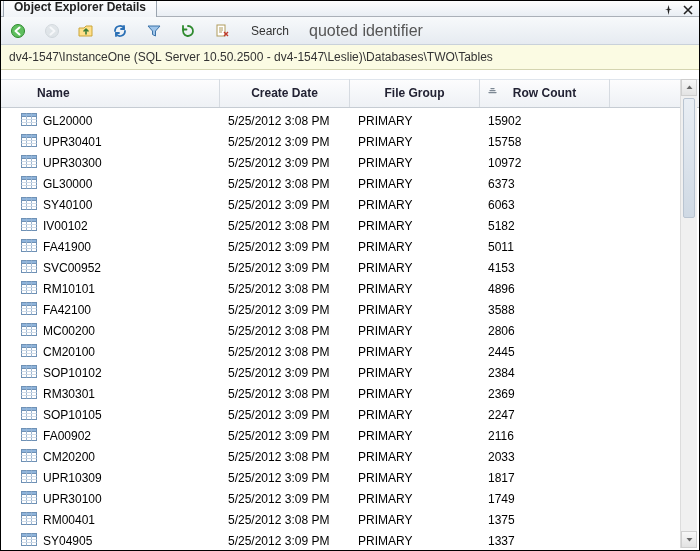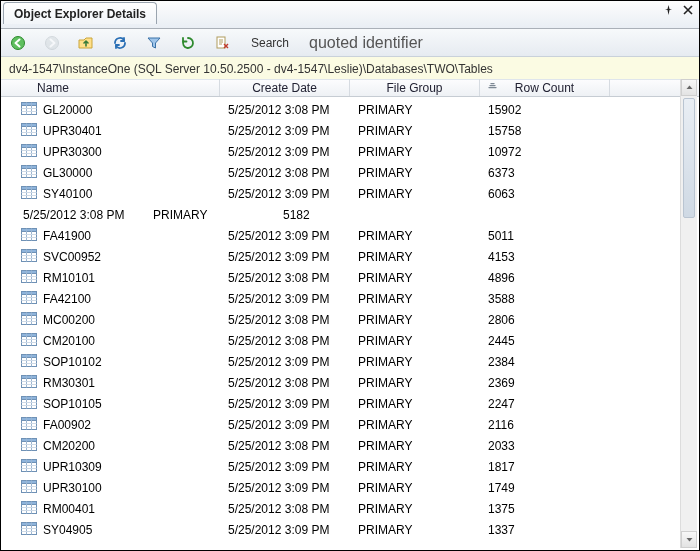--- a/index.html
+++ b/index.html
@@ -9,22 +9,22 @@
     font-size: 12px;
     background: #fff;
     width: 700px;
     height: 551px;
     overflow: hidden;
     border: 1px solid #000;
     position: relative;
   }
   .titlebar {
     display: flex;
-    align-items: flex-start;
-    height: 28px;
+    align-items: flex-end;
+    height: 16px;
     border-bottom: 1px solid #aab0b8;
     background: linear-gradient(#fdfdfd, #e9eef4);
     position: relative;
   }
   .tab {
     height: 22px;
     background: linear-gradient(#fff, #f1f4f8);
     border: 1px solid #9aa4af;
     border-bottom: none;
     border-radius: 4px 4px 0 0;
@@ -95,25 +95,26 @@
     position: absolute;
     left: 0; right: 0;
     top: 78px;
     bottom: 0;
     display: flex;
     flex-direction: column;
   }
   .header-row {
     display: flex;
     align-items: center;
-    height: 18px;
+    height: 29px;
     background: linear-gradient(#fdfdfe, #eef1f5);
     border-bottom: 1px solid #c6ccd3;
     padding-left: 14px;
     position: relative;
+    font-weight: bold;
   }
   .header-row::before {
     
     content: "";
     position: absolute;
     left:0; right:0; top:0; height:1px;
     background:#dfe5ec;
   }
   .colh {
     color: #223;
@@ -349,20 +350,31 @@
               <line x1="0.5" y1="6.5" x2="15.5" y2="6.5" stroke="#cdd9e6"></line>
               <line x1="0.5" y1="9.5" x2="15.5" y2="9.5" stroke="#cdd9e6"></line>
             </svg></span>
           <span>SY40100</span>
         </div>
         <div class="cell date">5/25/2012 3:09 PM</div>
         <div class="cell fg">PRIMARY</div>
         <div class="cell rc">6063</div>
       </div>
       <div class="row">
+        <div class="cell name">
+          <span><svg class="table-icon" viewBox="0 0 16 13">
+              <rect x="0.5" y="0.5" width="15" height="12" fill="#fff" stroke="#6f91b5"></rect>
+              <rect x="0.5" y="0.5" width="15" height="3" fill="#8eb4dc" stroke="#6f91b5"></rect>
+              <line x1="5.5" y1="0.5" x2="5.5" y2="12.5" stroke="#9bb6d2"></line>
+              <line x1="10.5" y1="0.5" x2="10.5" y2="12.5" stroke="#9bb6d2"></line>
+              <line x1="0.5" y1="6.5" x2="15.5" y2="6.5" stroke="#cdd9e6"></line>
+              <line x1="0.5" y1="9.5" x2="15.5" y2="9.5" stroke="#cdd9e6"></line>
+            </svg></span>
+          <span>IV00102</span>
+        </div>
         <div class="cell date">5/25/2012 3:08 PM</div>
         <div class="cell fg">PRIMARY</div>
         <div class="cell rc">5182</div>
       </div>
       <div class="row">
         <div class="cell name">
           <span><svg class="table-icon" viewBox="0 0 16 13">
               <rect x="0.5" y="0.5" width="15" height="12" fill="#fff" stroke="#6f91b5"></rect>
               <rect x="0.5" y="0.5" width="15" height="3" fill="#8eb4dc" stroke="#6f91b5"></rect>
               <line x1="5.5" y1="0.5" x2="5.5" y2="12.5" stroke="#9bb6d2"></line>

